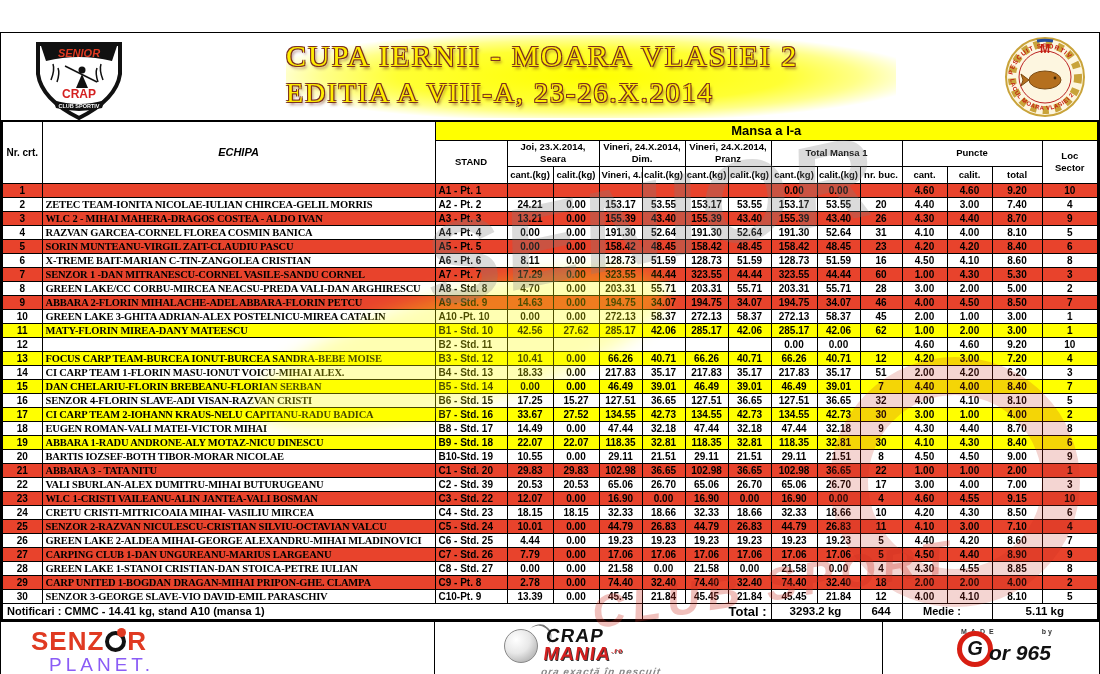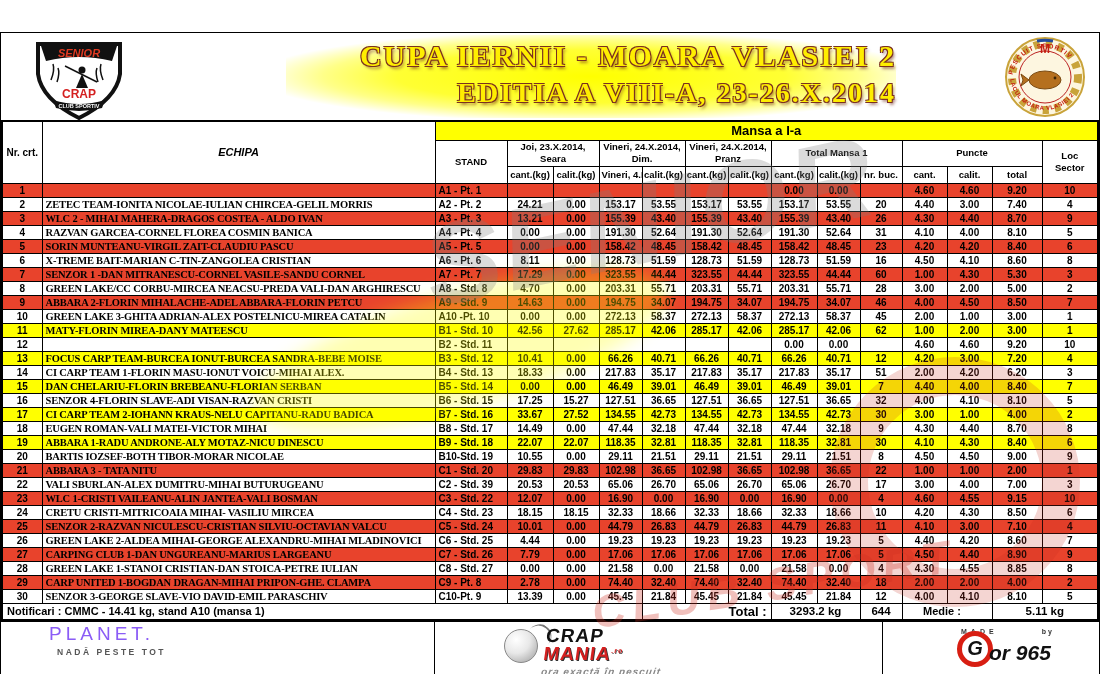--- a/index.html
+++ b/index.html
@@ -6,22 +6,22 @@
   body { width: 1100px; height: 674px; background: #fff; font-family: "Liberation Sans", sans-serif; position: relative; overflow: hidden; }
   .page { width: 888px; height: 674px; position: relative; background:#fff;margin-top:32px; }
   .frame { position: relative; width: 1100px; border: 1px solid #000; background: #fff; }
 
   
   .masthead { position: relative; height: 87px; background: #fff; }
   .shield { position: absolute; left: 28px; top: 3px; }
   .badge  { position: absolute; right: 8px; top: 2px; }
   .title-glow { position: absolute; left: 285px; top: 2px; width: 610px; height: 83px;
     background: radial-gradient(ellipse at 50% 50%, #ffff00 0%, #ffff33 45%, #ffff88 62%, rgba(255,255,0,0) 78%); }
-  .titles { position: absolute; left: 285px; top: 4px; width: 610px; text-align: right;
-    font-family: "Liberation Serif", serif; font-weight: bold; color: #ffee00; letter-spacing: 2px;
+  .titles { position: absolute; left: 285px; top: 4px; width: 610px; text-align: left;
+    font-family: "Liberation Serif", serif; font-weight: normal; color: #ffee00; letter-spacing: 2px;
     text-shadow: 1px 1px 0 #7b3020, -1px -1px 0 #7b3020, 1px -1px 0 #7b3020, -1px 1px 0 #7b3020, 2px 3px 3px rgba(110,40,25,.55); }
   .title-1 { font-size: 30px; line-height: 38px; }
   .title-2 { font-size: 28px; line-height: 36px; }
 
   
   .watermark { position: absolute; left: 0; top: 95px; width: 1100px; height: 500px; overflow: hidden; pointer-events: none; z-index: 6; }
   .wm-senior { position: absolute; left: 420px; top: 28px; font: italic 900 115px "Liberation Sans", sans-serif; color: rgba(125,125,125,.28); transform: rotate(-12deg); letter-spacing: 3px; }
   .wm-club   { position: absolute; left: 590px; top: 430px; font: italic 900 46px "Liberation Sans", sans-serif; color: rgba(205,45,32,.30); transform: rotate(-9deg); letter-spacing: 7px; }
   .wm-yellow { position: absolute; left: 245px; top: 165px; width: 430px; height: 115px; background: rgba(255,255,0,.30); border-radius: 50%; transform: rotate(-16deg); filter: blur(9px); }
   .wm-ring   { position: absolute; left: 830px; top: 230px; width: 250px; height: 250px; border: 38px solid rgba(200,45,30,.20); border-radius: 50%; }
@@ -740,20 +740,25 @@
           <td colspan="2" class="mval">5.11  kg</td>
         </tr>
       </tfoot>
     </table>
 
     <div class="sponsors">
       <div class="sp-divider sp-d1"></div>
       <div class="sp-divider sp-d2"></div>
 
       <div class="senzor">
+        <div class="sz-line1">
+          <span>SENZ</span>
+            <span class="szo"></span>
+            <span>R</span>
+        </div>
         <div class="sz-line2">PLANET.</div>
         <div class="sz-tag">NADĂ PESTE TOT</div>
       </div>
 
       <div class="crapmania">
         <div class="cm-ball"></div>
         <div class="cm-text">
           <div class="cm-crap">CRAP</div>
           <div class="cm-mania"><span>MANIA</span><span class="cm-ro">.ro</span></div>
           <div class="cm-tag">ora exactă în pescuit</div>

